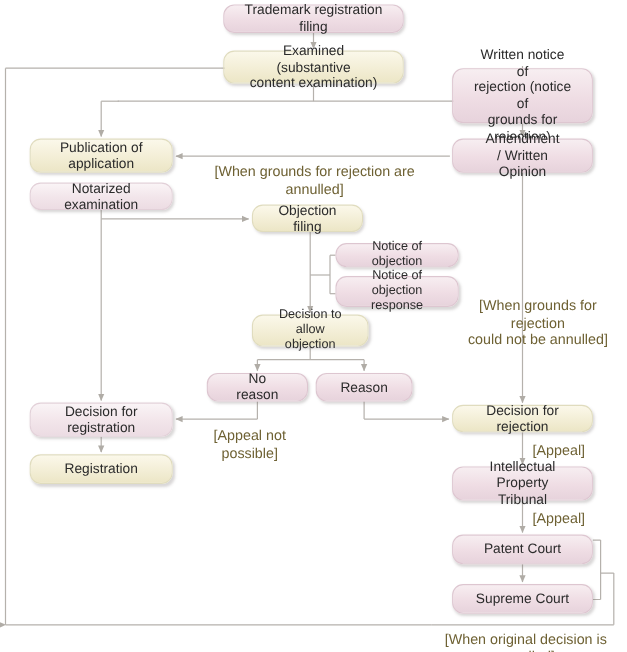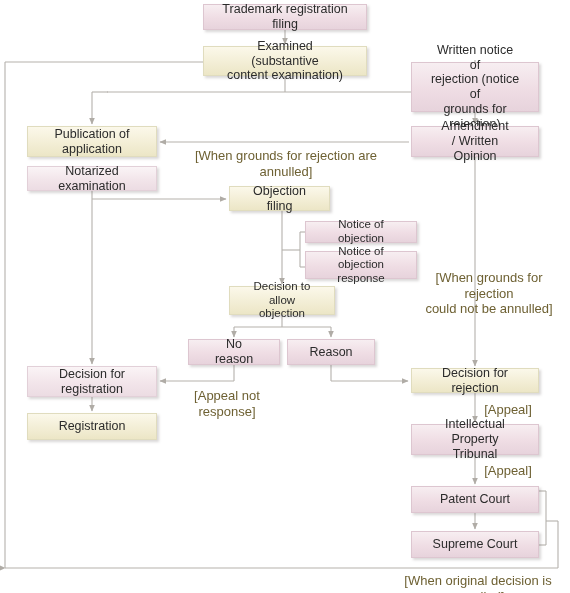--- a/index.html
+++ b/index.html
@@ -21,21 +21,21 @@
     position: absolute;
     left: 0;
     top: 0;
     width: 570px;
     height: 593px;
     pointer-events: none;
   }
   .node {
     position: absolute;
     box-sizing: border-box;
-    border-radius: 0;
+    border-radius: 10px;
     display: flex;
     align-items: center;
     justify-content: center;
     text-align: center;
     font-size: 12.5px;
     line-height: 1.18;
     color: #2b2b2b;
     padding: 2px 18px;
     border: 1px solid rgba(0,0,0,0.12);
     box-shadow: 1.5px 2px 2.5px rgba(120,110,110,0.28);
@@ -158,18 +158,18 @@
   <div class="node cream" style="left:411px; top:368px; width:128px; height:25px;">Decision for rejection</div>
   <div class="node cream" style="left:27px;  top:413px; width:130px; height:27px;">Registration</div>
   <div class="node pink" style="left:411px; top:424px; width:128px; height:31px;">Intellectual Property
 Tribunal</div>
   <div class="node pink" style="left:411px; top:486px; width:128px; height:27px;text-align:right;">Patent Court</div>
   <div class="node pink" style="left:411px; top:531px; width:128px; height:27px;">Supreme Court</div>
 
   <div class="label" style="left:181px; top:148px; width:210px;">[When grounds for rejection are annulled]</div>
   <div class="label" style="left:414px; top:258px; width:150px;margin-top:12px;">[When grounds for rejection
 could not be annulled]</div>
-  <div class="label" style="left:168px; top:388px; width:118px;">[Appeal not response]</div>
+  <div class="label" style="left:168px; top:388px; width:118px;">[Appeal not possible]</div>
   <div class="label" style="left:478px; top:402px; width:60px;">[Appeal]</div>
   <div class="label" style="left:478px; top:463px; width:60px;">[Appeal]</div>
   <div class="label" style="left:386px; top:573px; width:184px;">[When original decision is annulled]</div>
 
 </div>
 
 </body></html>

